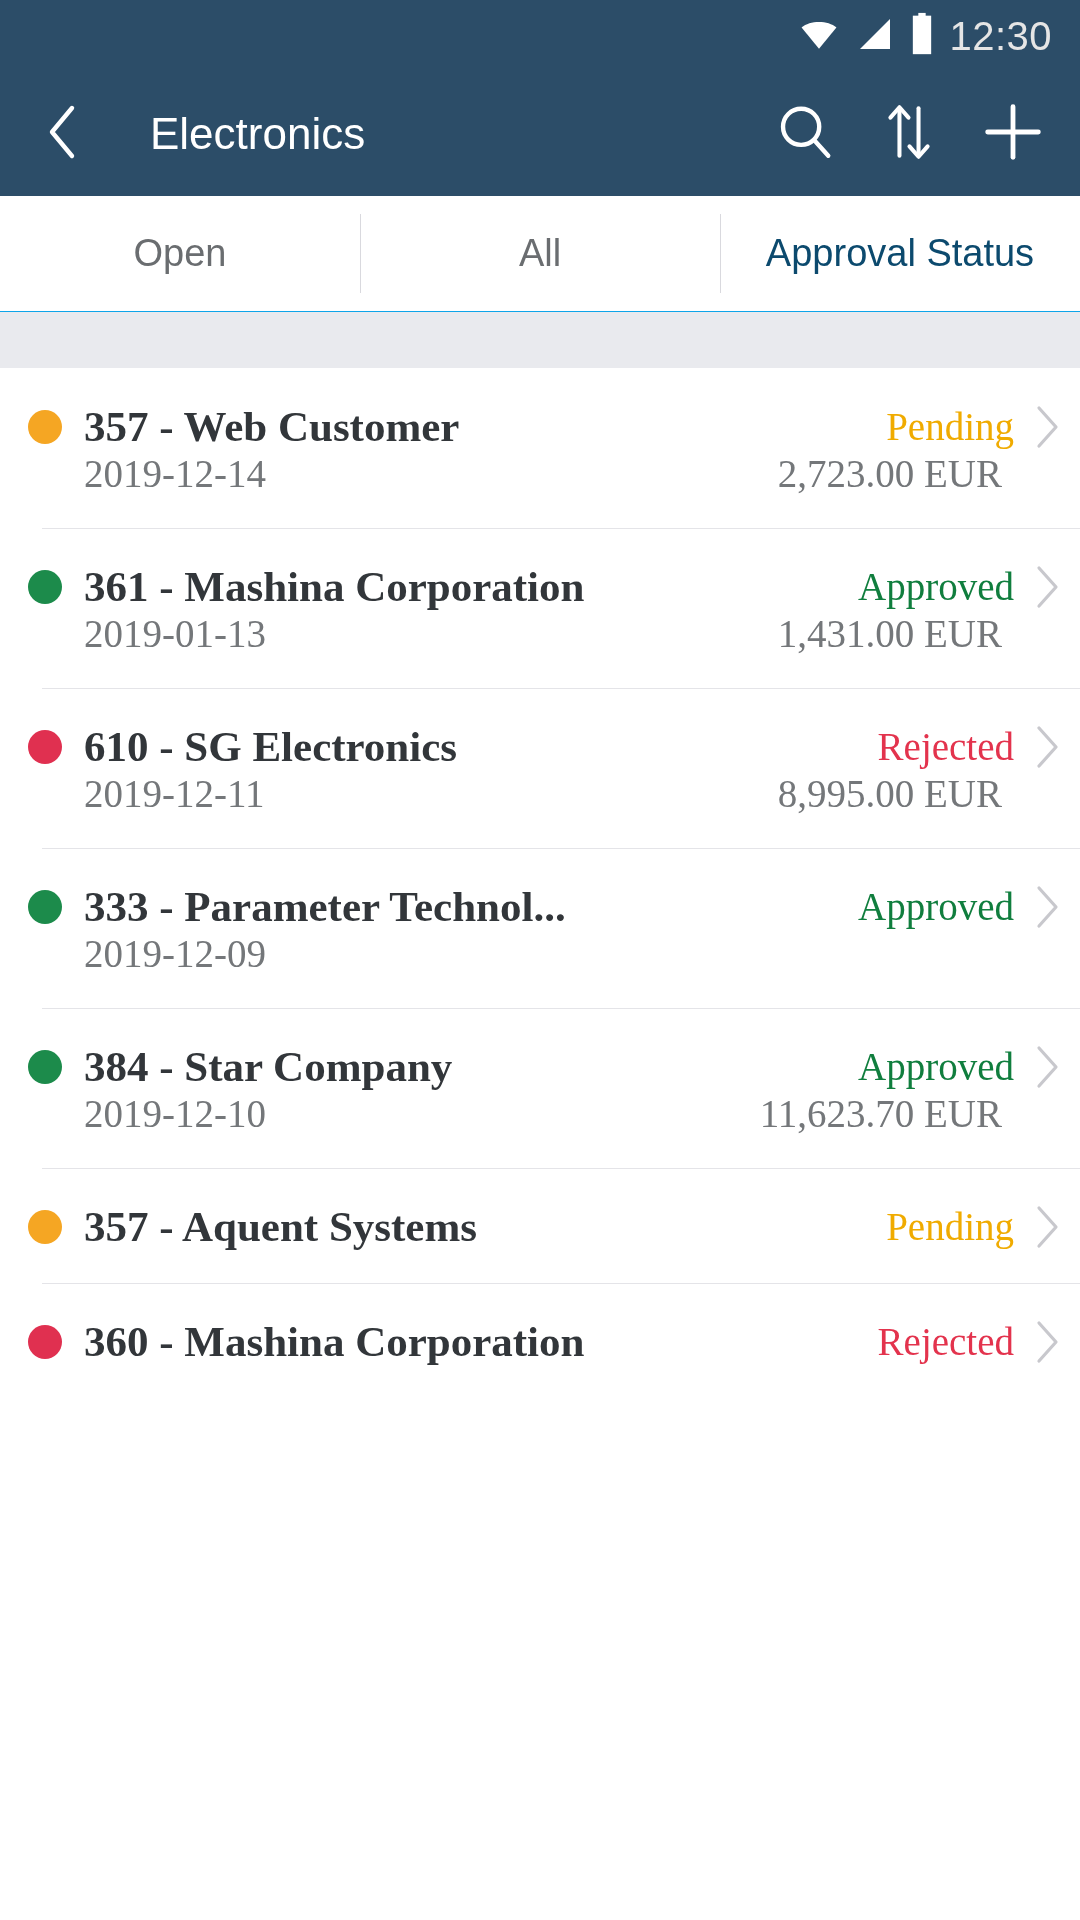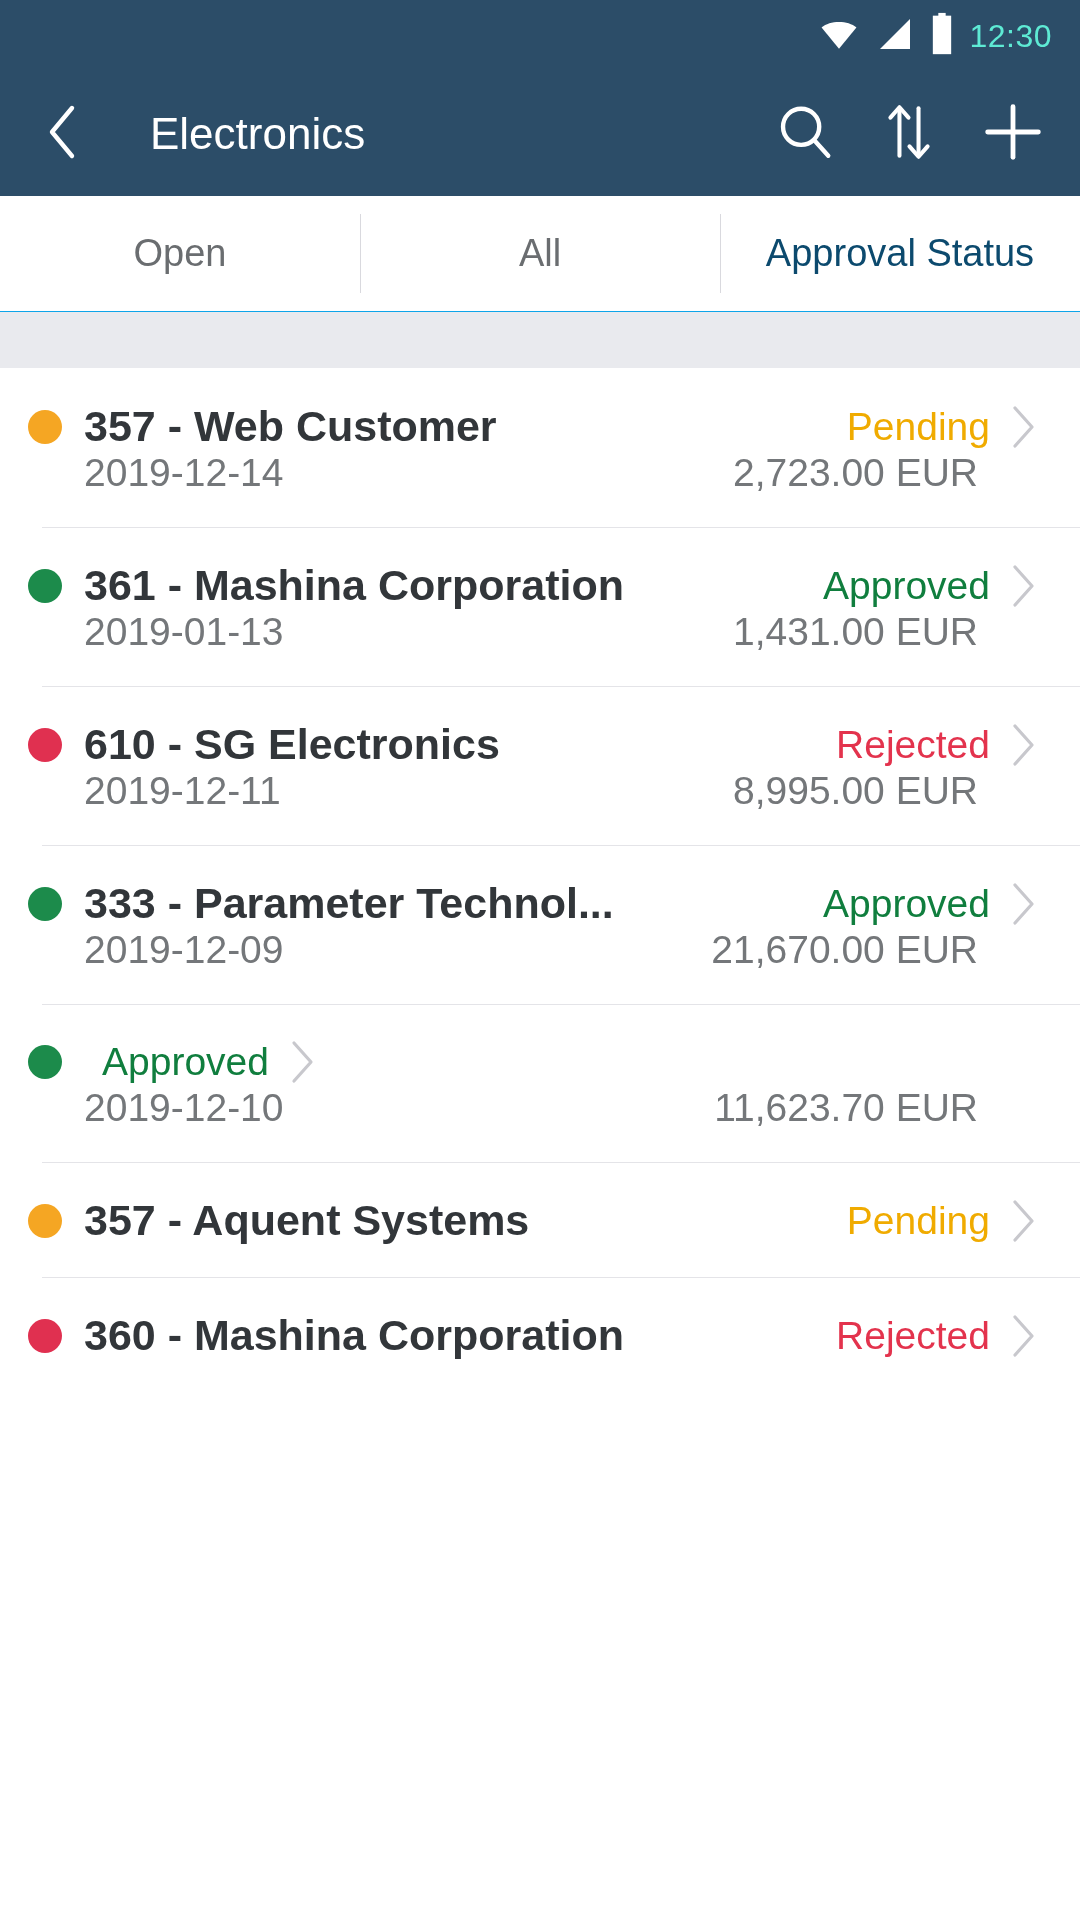--- a/index.html
+++ b/index.html
@@ -15,22 +15,22 @@
     height:72px;
     background:#2c4d68;
     display:flex;
     align-items:center;
     justify-content:flex-end;
     padding-right:28px;
     gap:14px;
   }
   .sb-icons { display:flex; align-items:center; gap:14px; }
   .sb-time {
-    color:#5eead4;
-    font-size:32px;
+    color:#e5e5e5;
+    font-size:40px;
     letter-spacing:0.5px;
     margin-left:0;
   }
 
   
   .appbar {
     height:124px;
     background:#2c4d68;
     display:flex;
     align-items:center;
@@ -88,22 +88,23 @@
 
   
   .section-band {
     height:56px;
     background:#e9eaee;
   }
 
   
   .list { background:#ffffff; }
   .row {
-    padding:34px 40px 32px 28px;
+    padding:34px 16px 32px 28px;
     position:relative;
+    font-family:Liberation Serif, serif;
   }
   .row + .row::before {
     content:"";
     position:absolute;
     left:42px; right:0; top:0;
     height:1px;
     background:#e4e4e8;
   }
   .row-top {
     display:flex;
@@ -287,27 +288,27 @@
       <span class="row-title">333 - Parameter Technol...</span>
       <span class="row-status" style="color:#107e3e">Approved</span>
       <span class="chev">
         <svg width="34" height="48" viewBox="0 0 16 24">
             <path d="M4 2.5 L12.5 12 L4 21.5" fill="none" stroke="#c8c8cd" stroke-width="1.6" stroke-linecap="round" stroke-linejoin="round"></path>
           </svg>
       </span>
     </div>
     <div class="row-bottom">
       <span class="row-date">2019-12-09</span>
-      <span class="row-amount">21,670.00 EUR</span>
     </div>
   </div>
 
   <div class="row">
     <div class="row-top">
       <span class="dot" style="background:#1c8b4b"></span>
+      <span class="row-title">384 - Star Company</span>
       <span class="row-status" style="color:#107e3e">Approved</span>
       <span class="chev">
         <svg width="34" height="48" viewBox="0 0 16 24">
             <path d="M4 2.5 L12.5 12 L4 21.5" fill="none" stroke="#c8c8cd" stroke-width="1.6" stroke-linecap="round" stroke-linejoin="round"></path>
           </svg>
       </span>
     </div>
     <div class="row-bottom">
       <span class="row-date">2019-12-10</span>
       <span class="row-amount">11,623.70 EUR</span>

